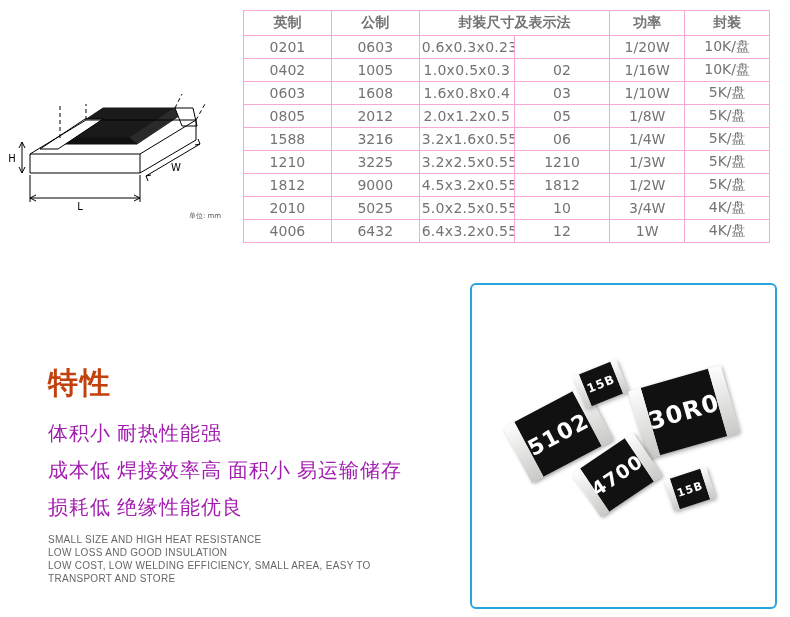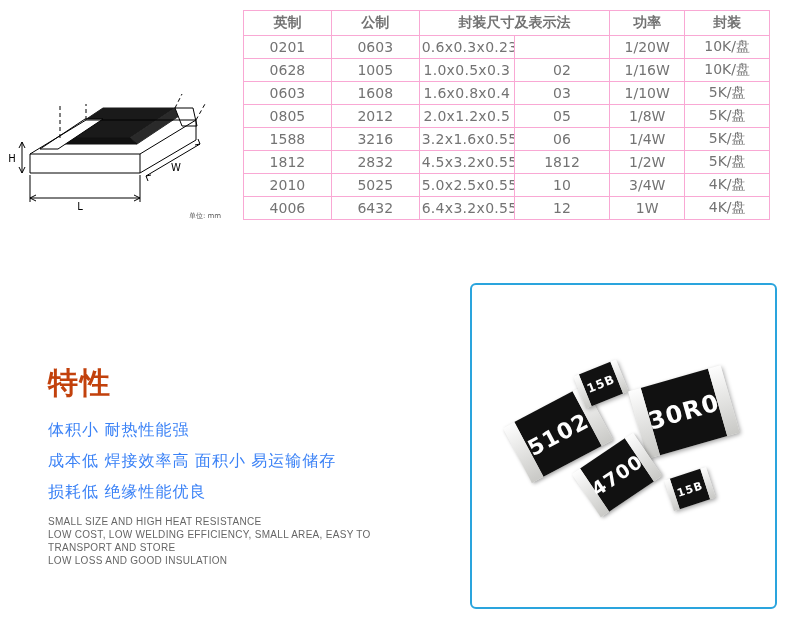--- a/index.html
+++ b/index.html
@@ -69,23 +69,23 @@
   }
   #features .feat-title {
     font-family: "DejaVu Sans", sans-serif;
     font-size: 30px;
     font-weight: bold;
     color: #c2410c;
     margin: 0 0 16px 0;
     letter-spacing: 2px;
   }
   #features .feat-line {
-    font-family: Liberation Sans, sans-serif;
-    font-size: 16px;
-    color: #3b82f6;
+    font-family: Liberation Serif, serif;
+    font-size: 20px;
+    color: #a21caf;
     margin-bottom: 10px;
     letter-spacing: 1px;
   }
   #features .feat-en {
     font-family: "Liberation Sans", sans-serif;
     font-size: 10px;
     color: #666;
     letter-spacing: .3px;
     line-height: 13px;
     text-transform: uppercase;
@@ -210,21 +210,21 @@
     <tbody>
       <tr>
         <td>0201</td>
         <td>0603</td>
         <td class="size-cell">0.6x0.3x0.23</td>
         <td></td>
         <td>1/20W</td>
         <td>10K/盘</td>
       </tr>
       <tr>
-        <td>0628</td>
+        <td>0402</td>
         <td>1005</td>
         <td class="size-cell">1.0x0.5x0.3</td>
         <td>02</td>
         <td>1/16W</td>
         <td>10K/盘</td>
       </tr>
       <tr>
         <td>0603</td>
         <td>1608</td>
         <td class="size-cell">1.6x0.8x0.4</td>
@@ -242,22 +242,30 @@
       </tr>
       <tr>
         <td>1588</td>
         <td>3216</td>
         <td class="size-cell">3.2x1.6x0.55</td>
         <td>06</td>
         <td>1/4W</td>
         <td>5K/盘</td>
       </tr>
       <tr>
+        <td>1210</td>
+        <td>3225</td>
+        <td class="size-cell">3.2x2.5x0.55</td>
+        <td>1210</td>
+        <td>1/3W</td>
+        <td>5K/盘</td>
+      </tr>
+      <tr>
         <td>1812</td>
-        <td>2832</td>
+        <td>9000</td>
         <td class="size-cell">4.5x3.2x0.55</td>
         <td>1812</td>
         <td>1/2W</td>
         <td>5K/盘</td>
       </tr>
       <tr>
         <td>2010</td>
         <td>5025</td>
         <td class="size-cell">5.0x2.5x0.55</td>
         <td>10</td>
@@ -276,22 +284,22 @@
   </table>
 </div>
 
 <div id="features">
   <div class="feat-title">特性</div>
   <div class="feat-line">体积小 耐热性能强</div>
   <div class="feat-line">成本低 焊接效率高 面积小 易运输储存</div>
   <div class="feat-line">损耗低 绝缘性能优良</div>
   <div class="feat-en-block">
     <div class="feat-en">SMALL SIZE AND HIGH HEAT RESISTANCE</div>
+    <div class="feat-en">LOW LOSS AND GOOD INSULATION</div>
     <div class="feat-en">LOW COST, LOW WELDING EFFICIENCY, SMALL AREA, EASY TO TRANSPORT AND STORE</div>
-    <div class="feat-en">LOW LOSS AND GOOD INSULATION</div>
   </div>
 </div>
 
 <div id="photo-panel">
 
   <div class="chip" style="left:40px; top:118px; width:92px; height:62px; transform:rotate(-28deg);">
     <div class="body"></div>
     <div class="cap l"></div>
     <div class="cap r"></div>
     <div class="code" style="font-size:22px;">5102</div>

